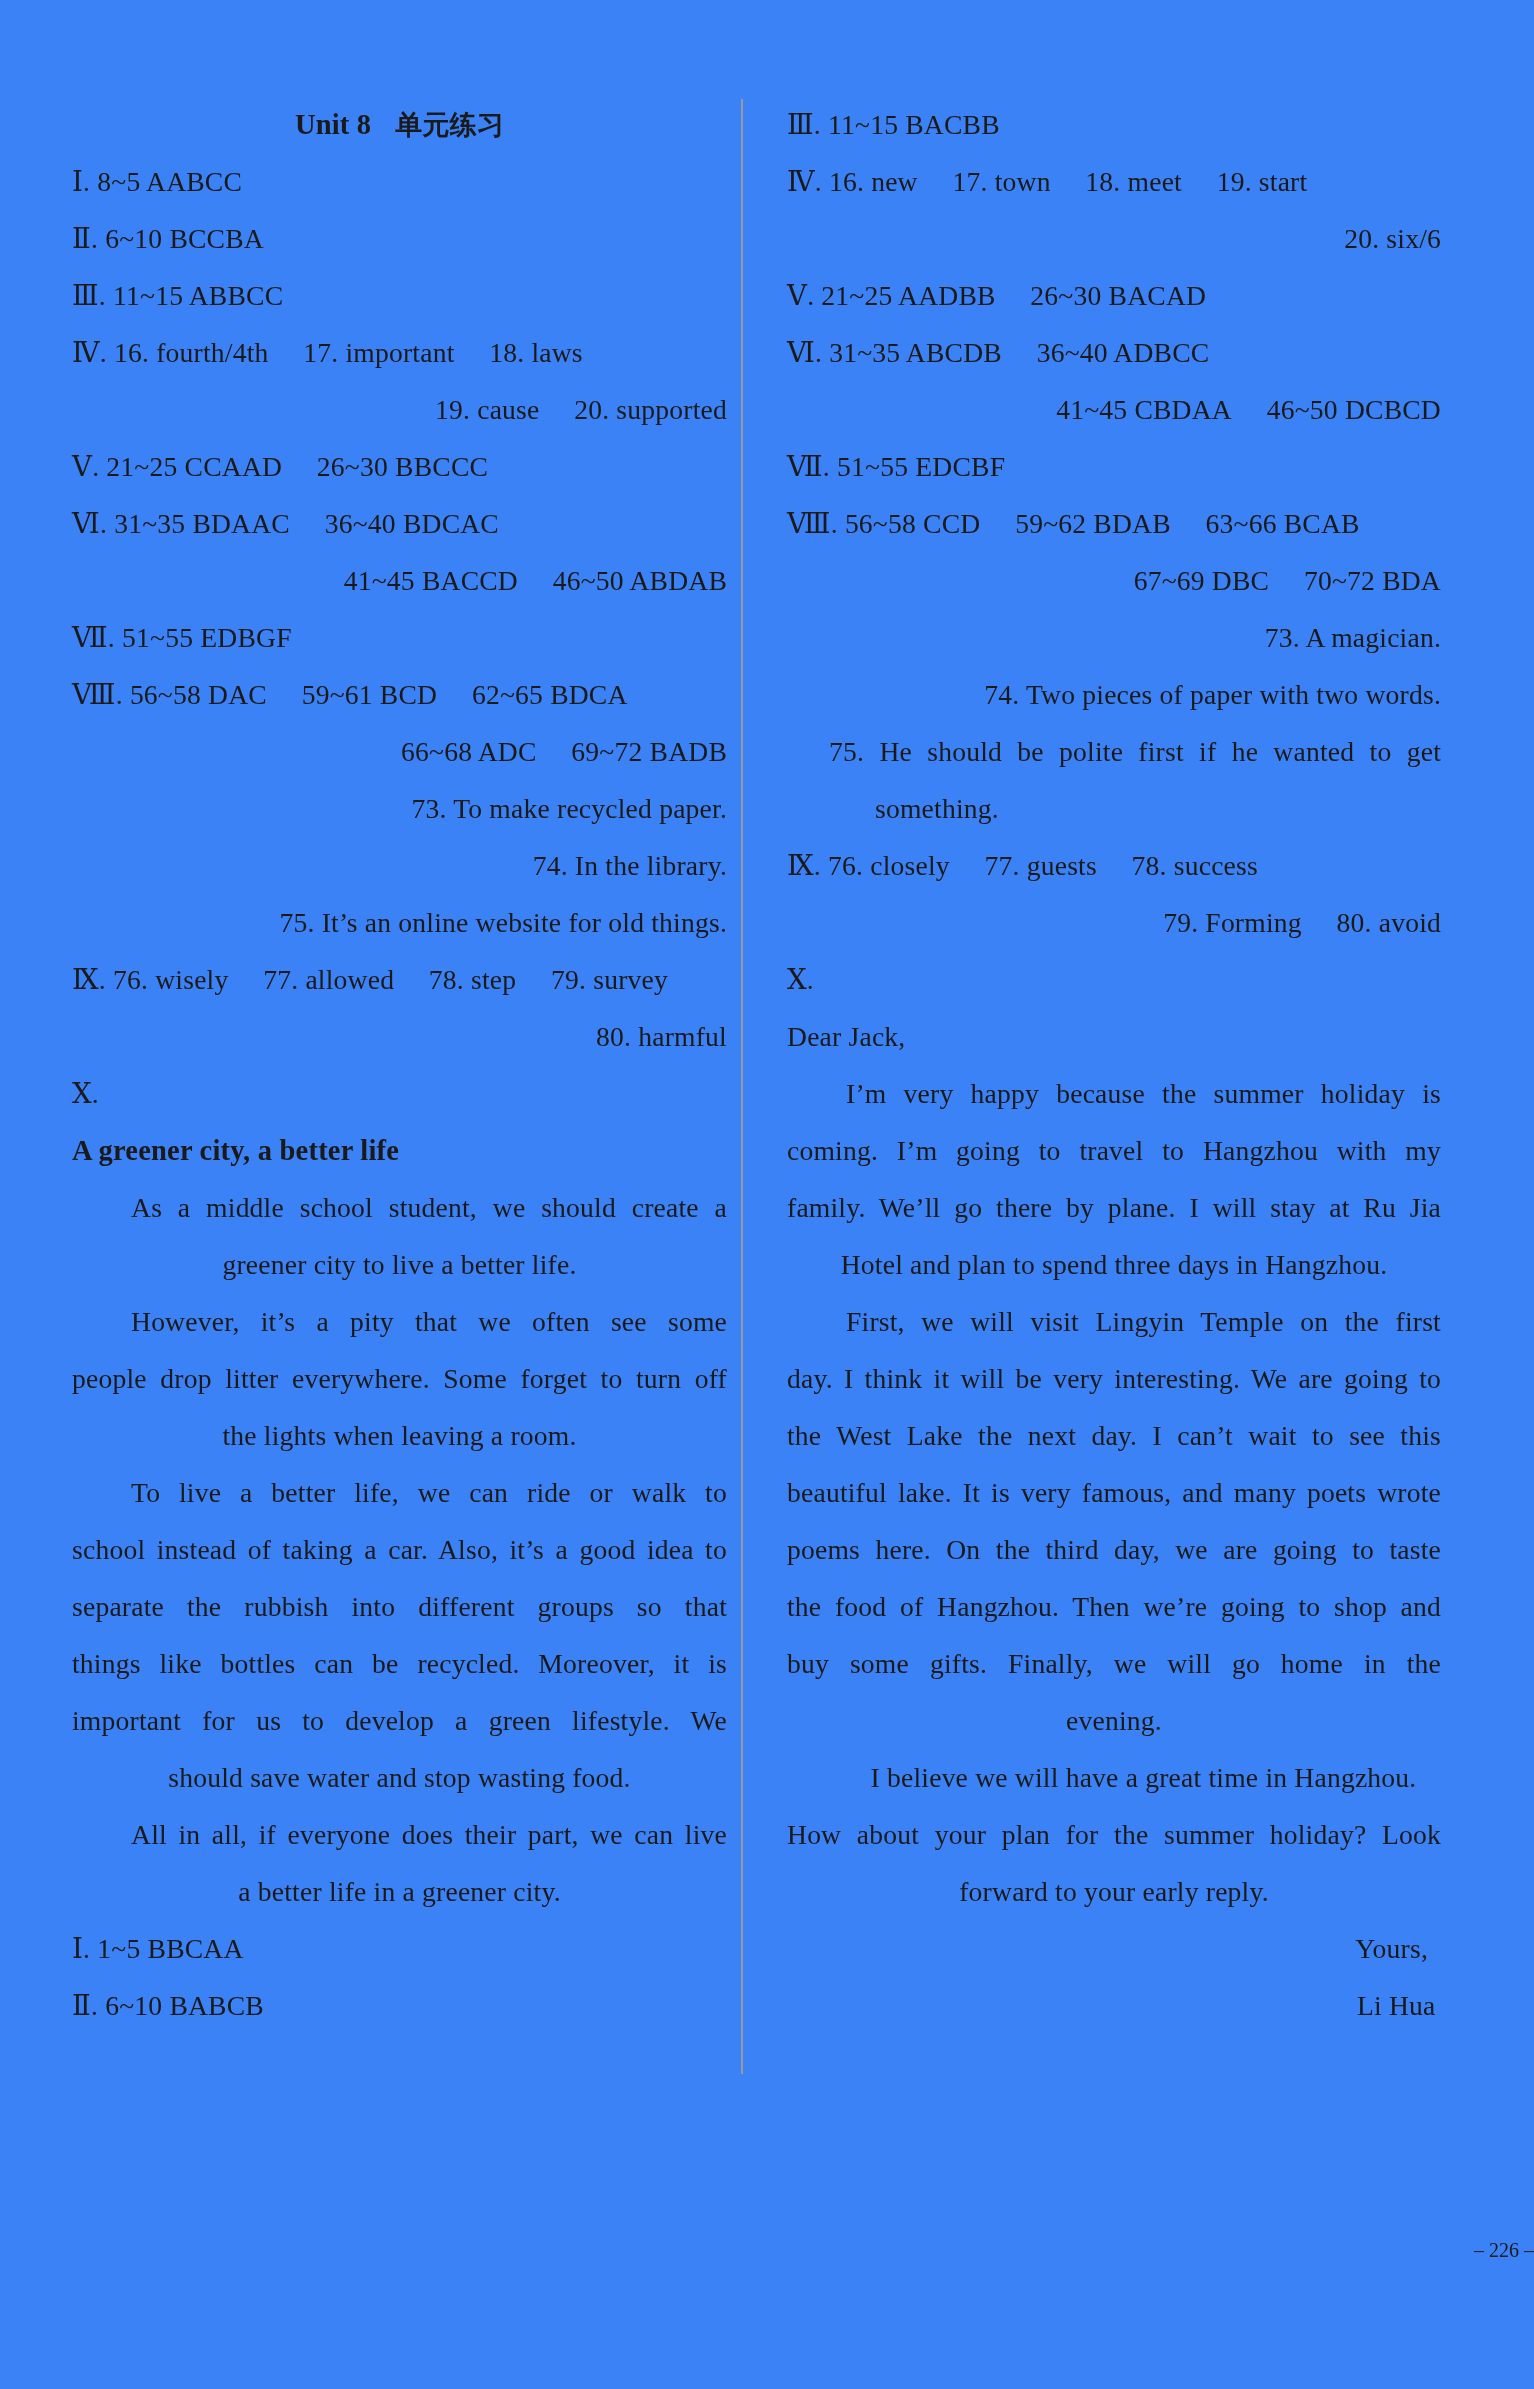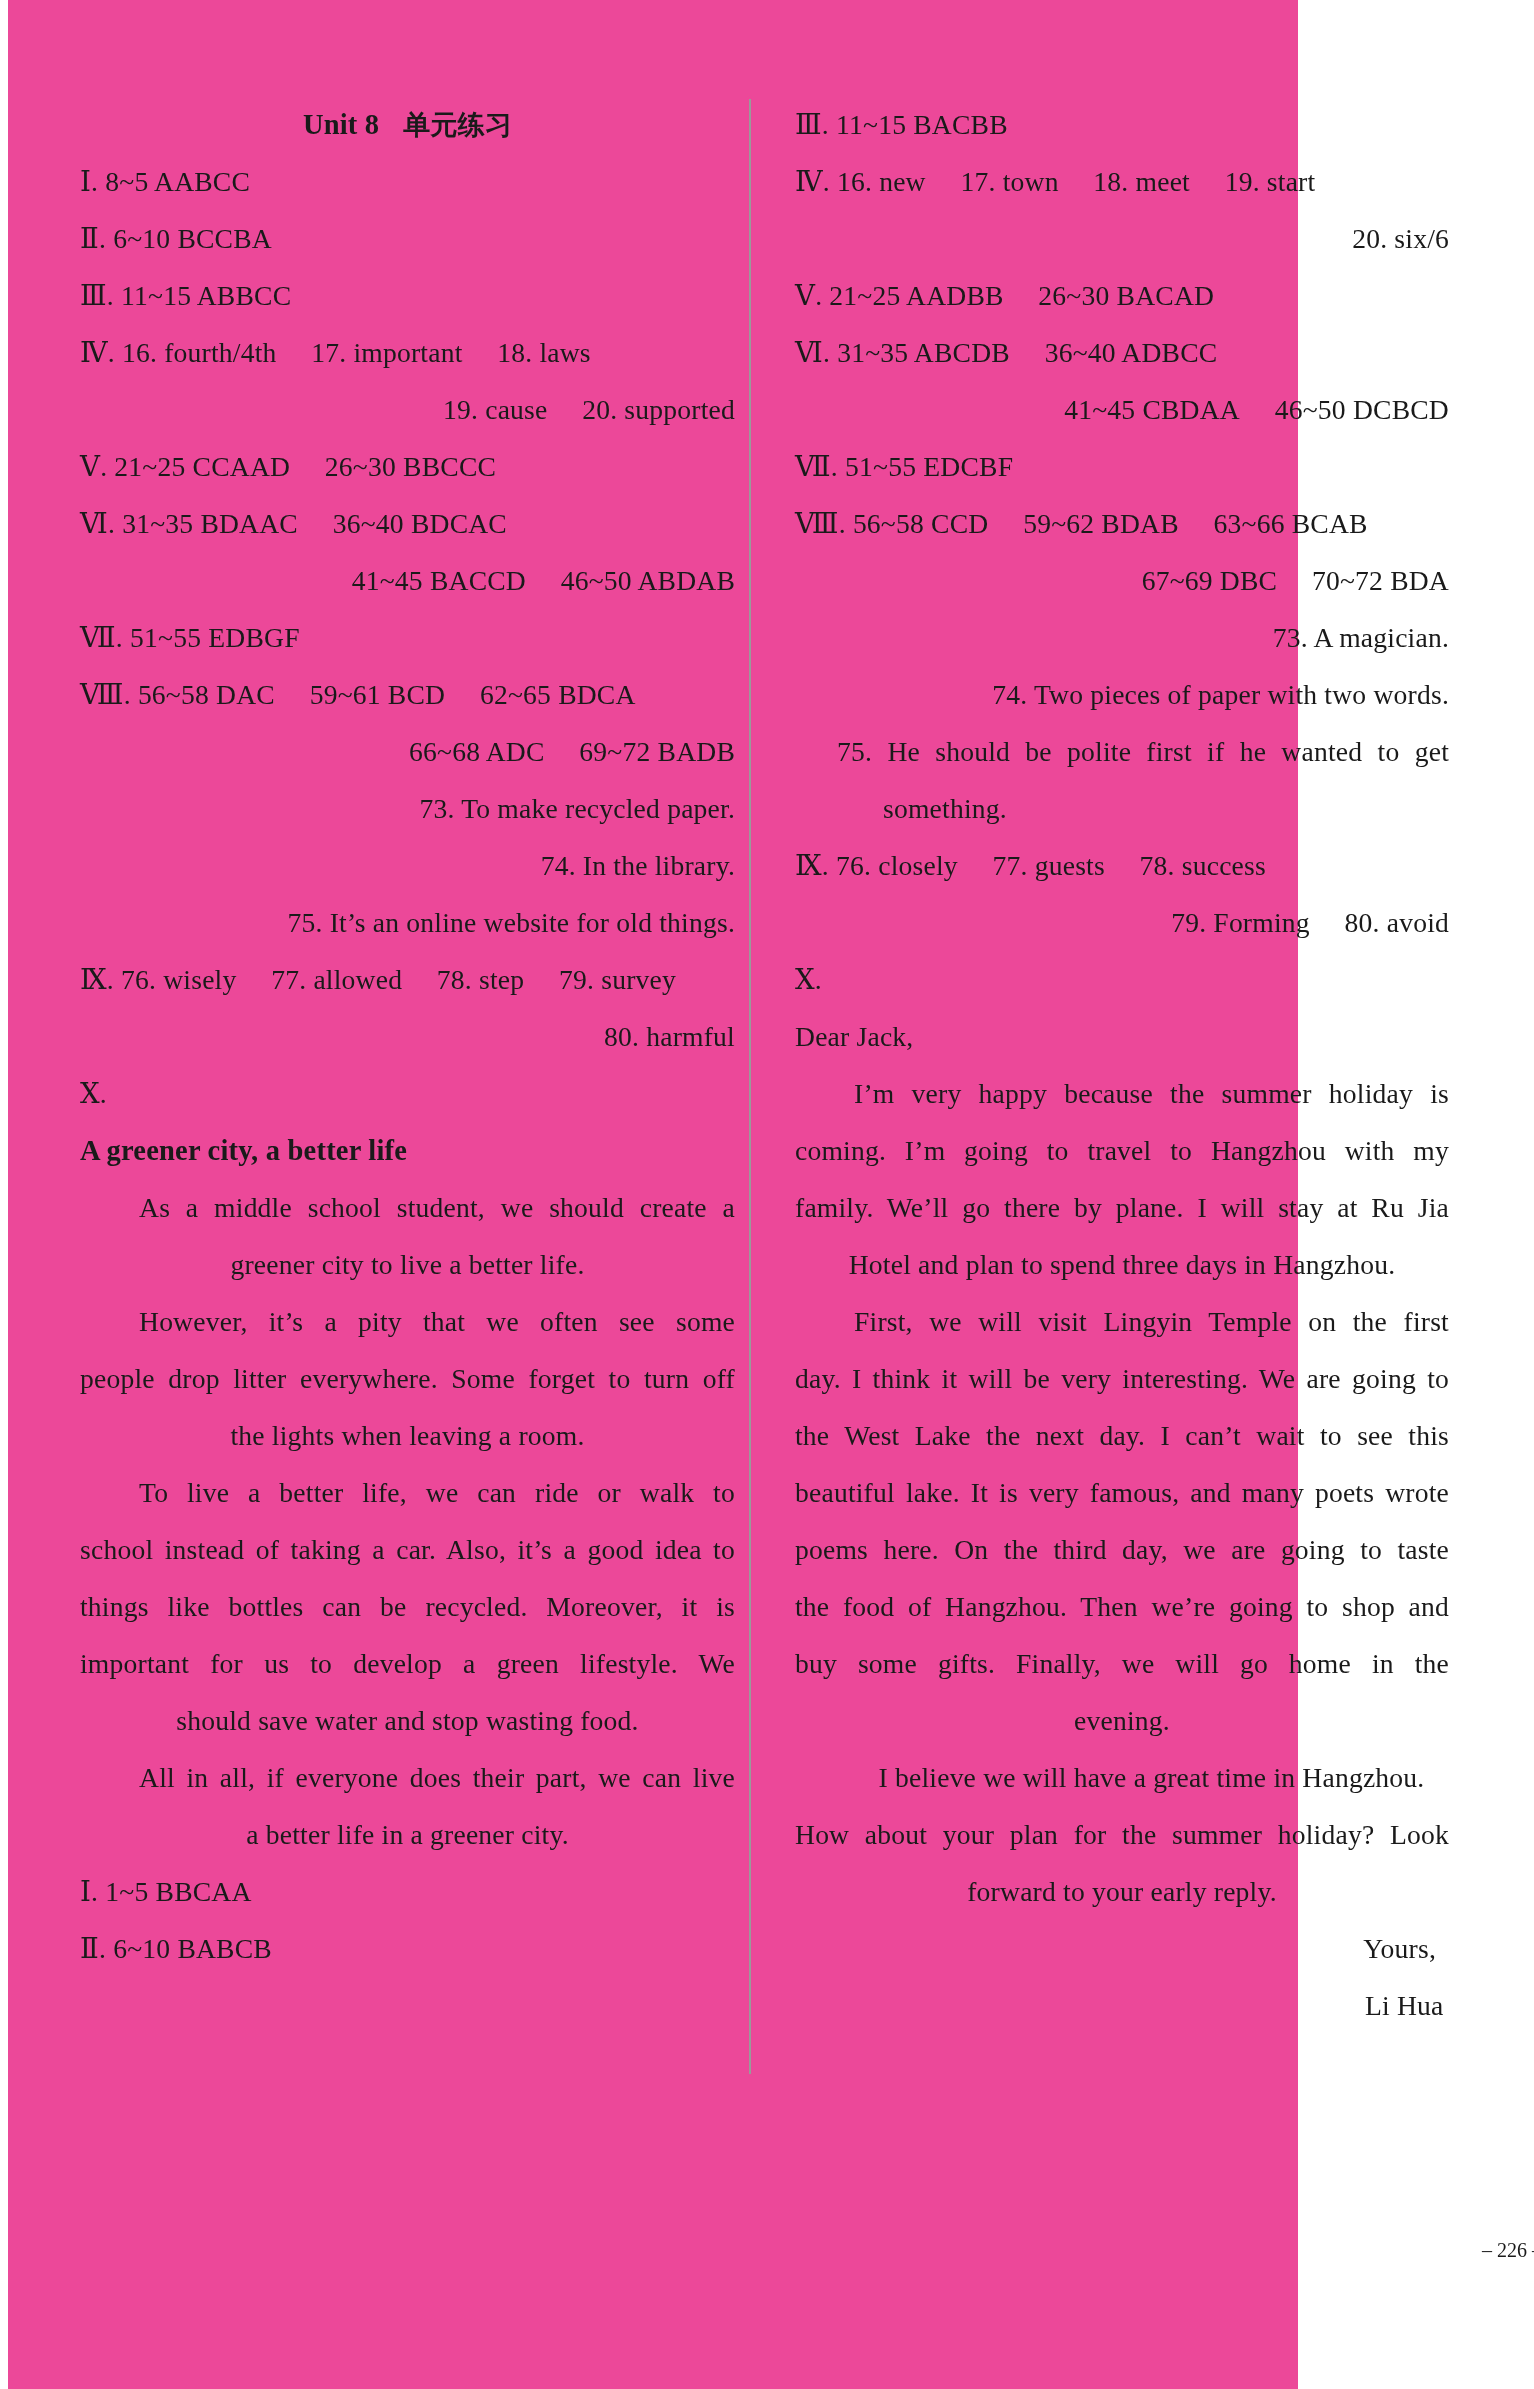--- a/index.html
+++ b/index.html
@@ -1,18 +1,18 @@
 <!DOCTYPE html>
 <html style="font-size:14.7px"><head>
 <meta charset="utf-8">
 <style>
   html, body { margin: 0; padding: 0; background: #ffffff; }
   body { width: 1534px; height: 2389px; position: relative; overflow: hidden;
          font-family: "Liberation Serif", "DejaVu Serif", serif; color: #1a1a1a; }
-  .page { position: absolute; left: 8px; top: 0; width: 1290px; height: 2389px; background: #ec4899; }
+  .page { position: absolute; left: 0; top: 0; width: 1534px; height: 2389px; background: #3b82f6; }
   .col { position: absolute; top: 96px; }
   .col-left { left: 72px; width: 655px; }
   .col-right { left: 759px; width: 654px; margin-left: 28px; }
   .divider { position: absolute; left: 741px; top: 99px; width: 1.8px; height: 1975px; background: #9a9a9a; }
   .line { height: 57px; line-height: 57px; font-size: 27.6px; white-space: nowrap; letter-spacing: 0.2px; }
   .title { text-align: center; font-weight: bold; font-size: 28.5px; }
   .title .cn { font-family: "DejaVu Sans", sans-serif; font-weight: bold; font-size: 27px; margin-left: 24px; }
   .cn-title { text-align: center; font-family: "DejaVu Sans", sans-serif; font-weight: bold; font-size: 27px; }
   .subhead { font-weight: bold; font-size: 28.5px; }
   .rn { display: inline-block; min-width: 0; }
@@ -107,20 +107,21 @@
     </div>
 
     <div class="line subhead">A greener city, a better life</div>
     <div class="line para indent">As a middle school student, we should create a</div>
     <div class="line para-last">greener city to live a better life.</div>
     <div class="line para indent">However, it’s a pity that we often see some</div>
     <div class="line para">people drop litter everywhere. Some forget to turn off</div>
     <div class="line para-last">the lights when leaving a room.</div>
     <div class="line para indent">To live a better life, we can ride or walk to</div>
     <div class="line para">school instead of taking a car. Also, it’s a good idea to</div>
+    <div class="line para">separate the rubbish into different groups so that</div>
     <div class="line para">things like bottles can be recycled. Moreover, it is</div>
     <div class="line para">important for us to develop a green lifestyle. We</div>
     <div class="line para-last">should save water and stop wasting food.</div>
     <div class="line para indent">All in all, if everyone does their part, we can live</div>
     <div class="line para-last">a better life in a greener city.</div>
 
     <div class="line">
       <span class="rn">Ⅰ.</span>
       <span>1~5 BBCAA</span>
     </div>

